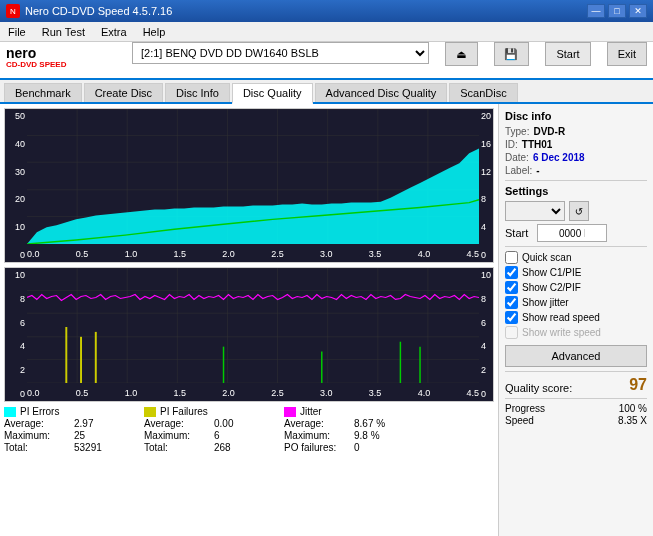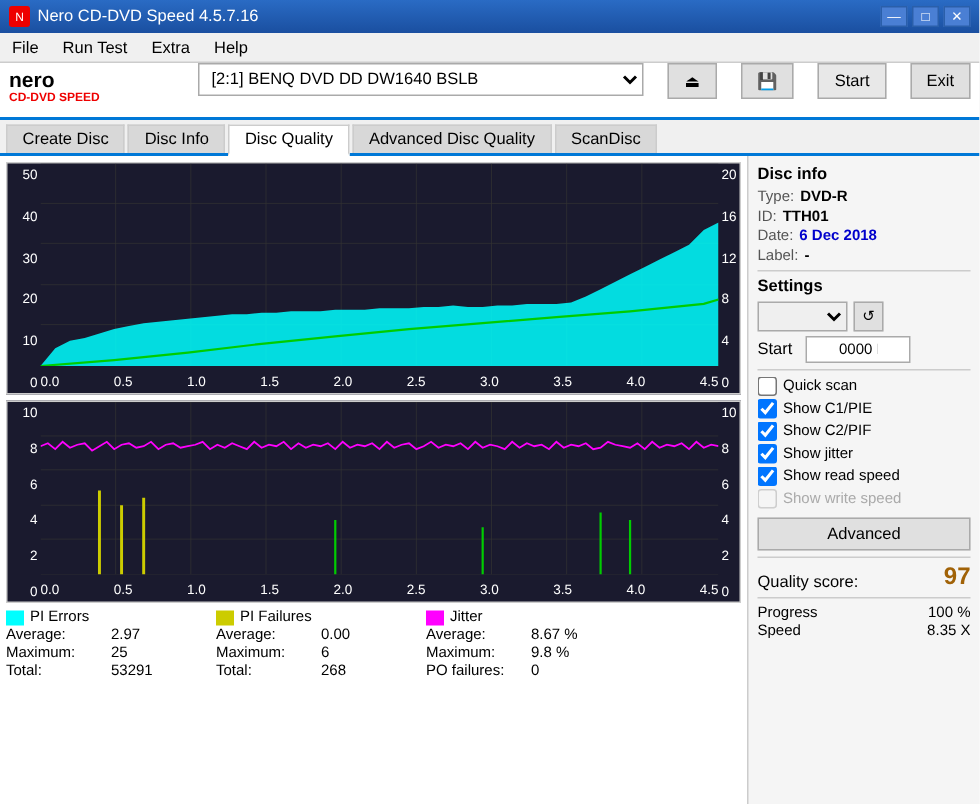--- a/index.html
+++ b/index.html
@@ -284,20 +284,21 @@
   <select class="drive-selector">
     <option>[2:1]  BENQ DVD DD DW1640 BSLB</option>
   </select>
   <button class="toolbar-btn">⏏</button>
   <button class="toolbar-btn">💾</button>
   <button class="toolbar-btn toolbar-btn-primary">Start</button>
   <button class="toolbar-btn">Exit</button>
 </div>
 
 <div class="tab-bar">
+  <div class="tab">Benchmark</div>
   <div class="tab">Create Disc</div>
   <div class="tab">Disc Info</div>
   <div class="tab active">Disc Quality</div>
   <div class="tab">Advanced Disc Quality</div>
   <div class="tab">ScanDisc</div>
 </div>
 
 <div class="main-content">
 
   <div class="chart-area">

